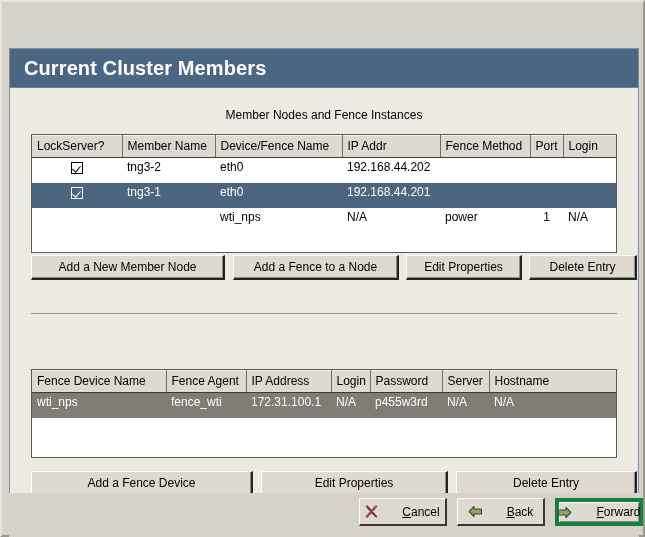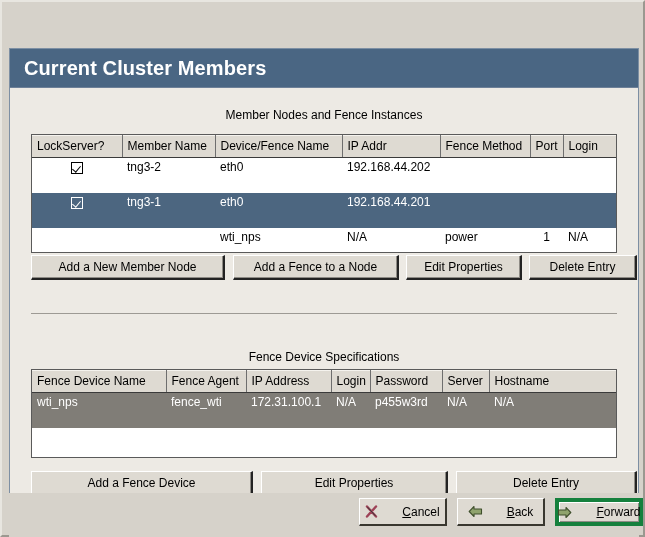--- a/index.html
+++ b/index.html
@@ -101,21 +101,21 @@
     box-sizing: border-box;
     border-right: 1px solid #6e6e6e;
     border-bottom: 1px solid #3a3a3a;
     border-top: 1px solid #f5f3ee;
     white-space: nowrap;
     overflow: hidden;
     color: #000;
   }
   table.grid th.last { border-right: none; }
   table.grid td {
-    padding: 2px 5px 19px 5px;
+    padding: 2px 5px 9px 5px;
     height: 20px;
     box-sizing: border-box;
     white-space: nowrap;
     overflow: hidden;
     vertical-align: middle;
   }
   tr.row-plain { background: #ffffff; color: #000; }
   tr.row-sel-blue { background: #4c6680; color: #ffffff; }
   tr.row-sel-gray { background: #807d77; color: #ffffff; }
 
@@ -308,21 +308,20 @@
         <span class="inner-bevel"></span>
         <span>Edit Properties</span>
       </div>
       <div class="btn" style="left:519px; top:167px; width:108px;">
         <span class="inner-bevel"></span>
         <span>Delete Entry</span>
       </div>
 
       <div id="separator"></div>
 
-      <div class="section-caption" style="top:262px;">Fence Device Specifications</div>
 
       <div class="tbl-wrap" style="left:21px; top:281px; width:586px; height:89px;">
         <table class="grid">
           <colgroup>
             <col style="width:134px">
             <col style="width:80px">
             <col style="width:85px">
             <col style="width:39px">
             <col style="width:72px">
             <col style="width:47px">

